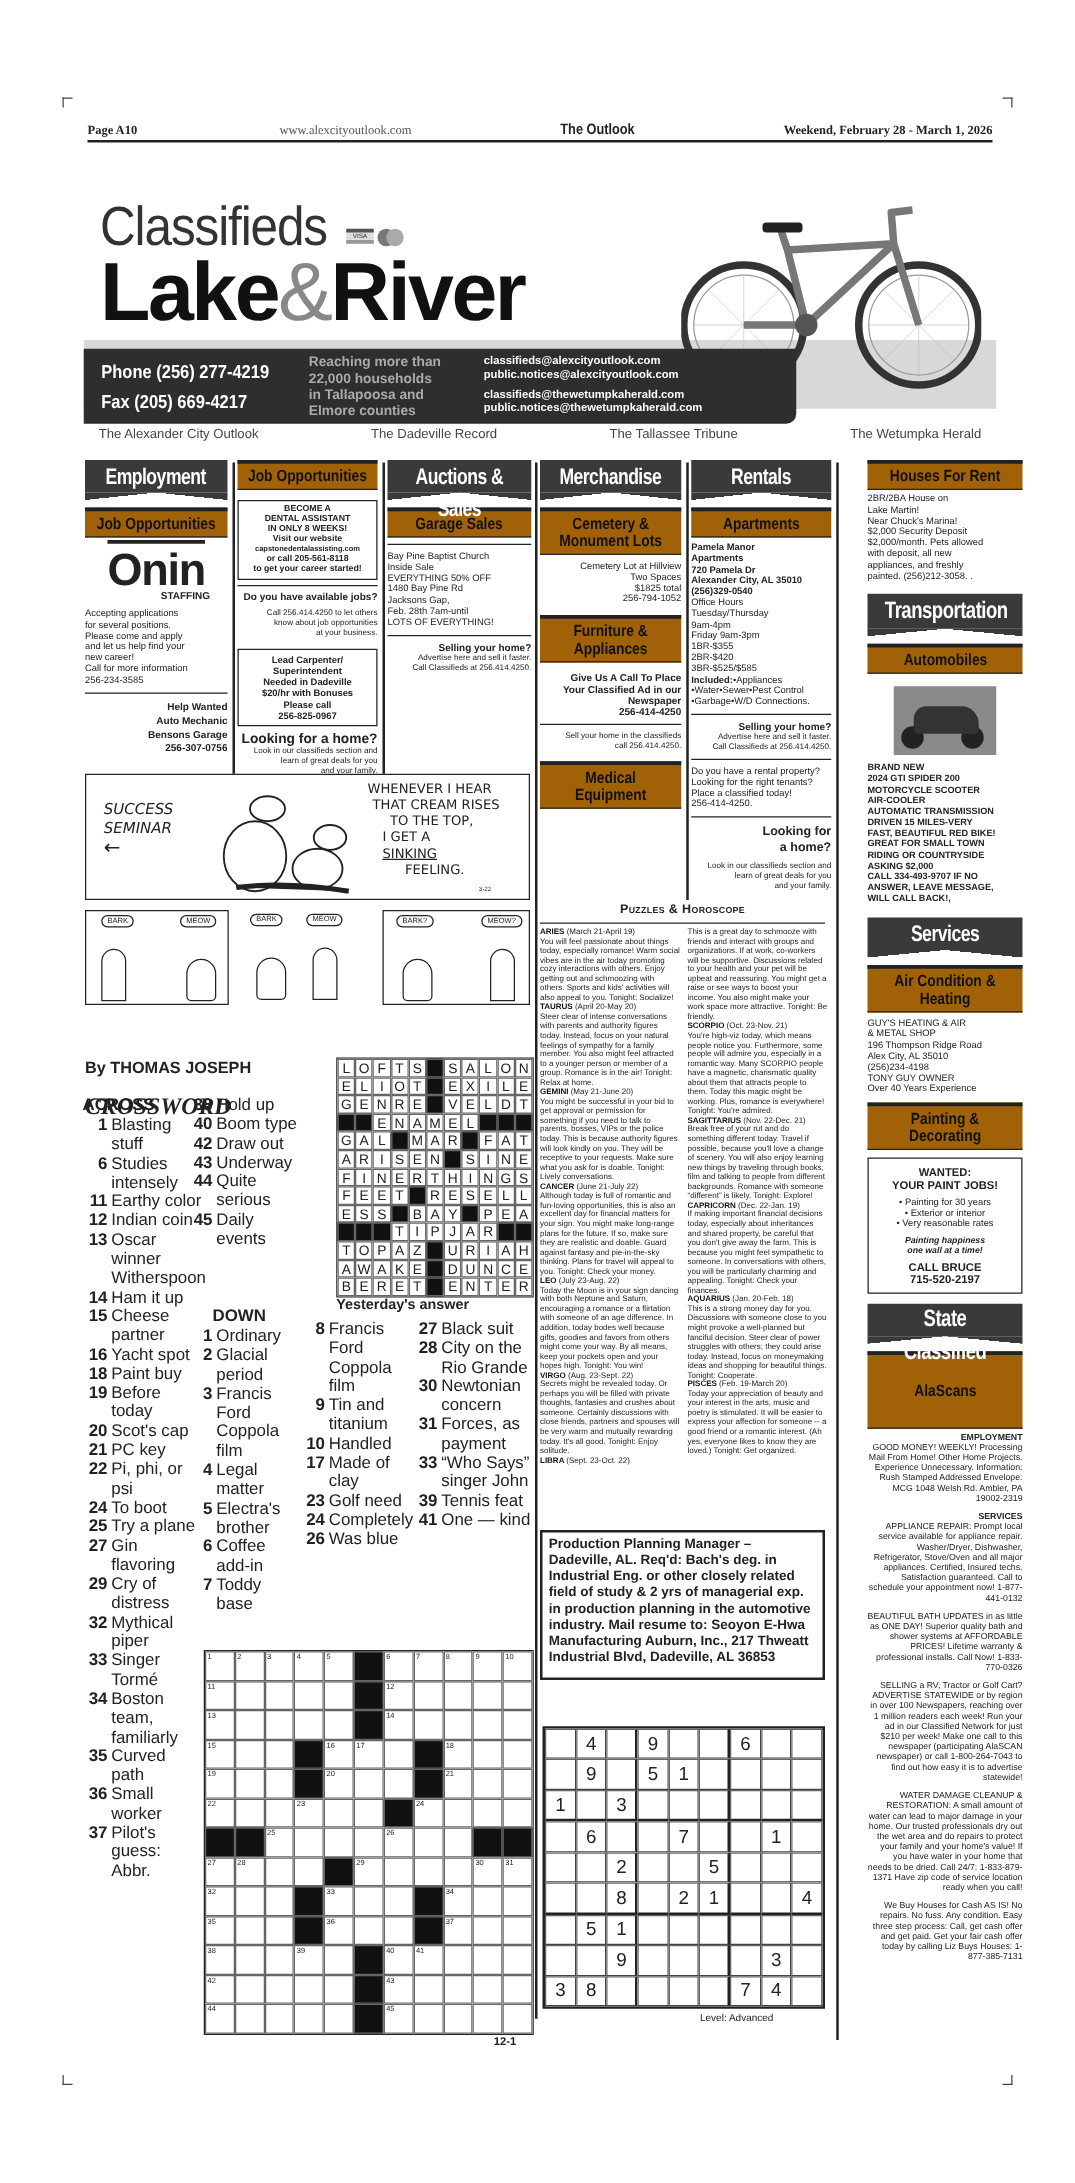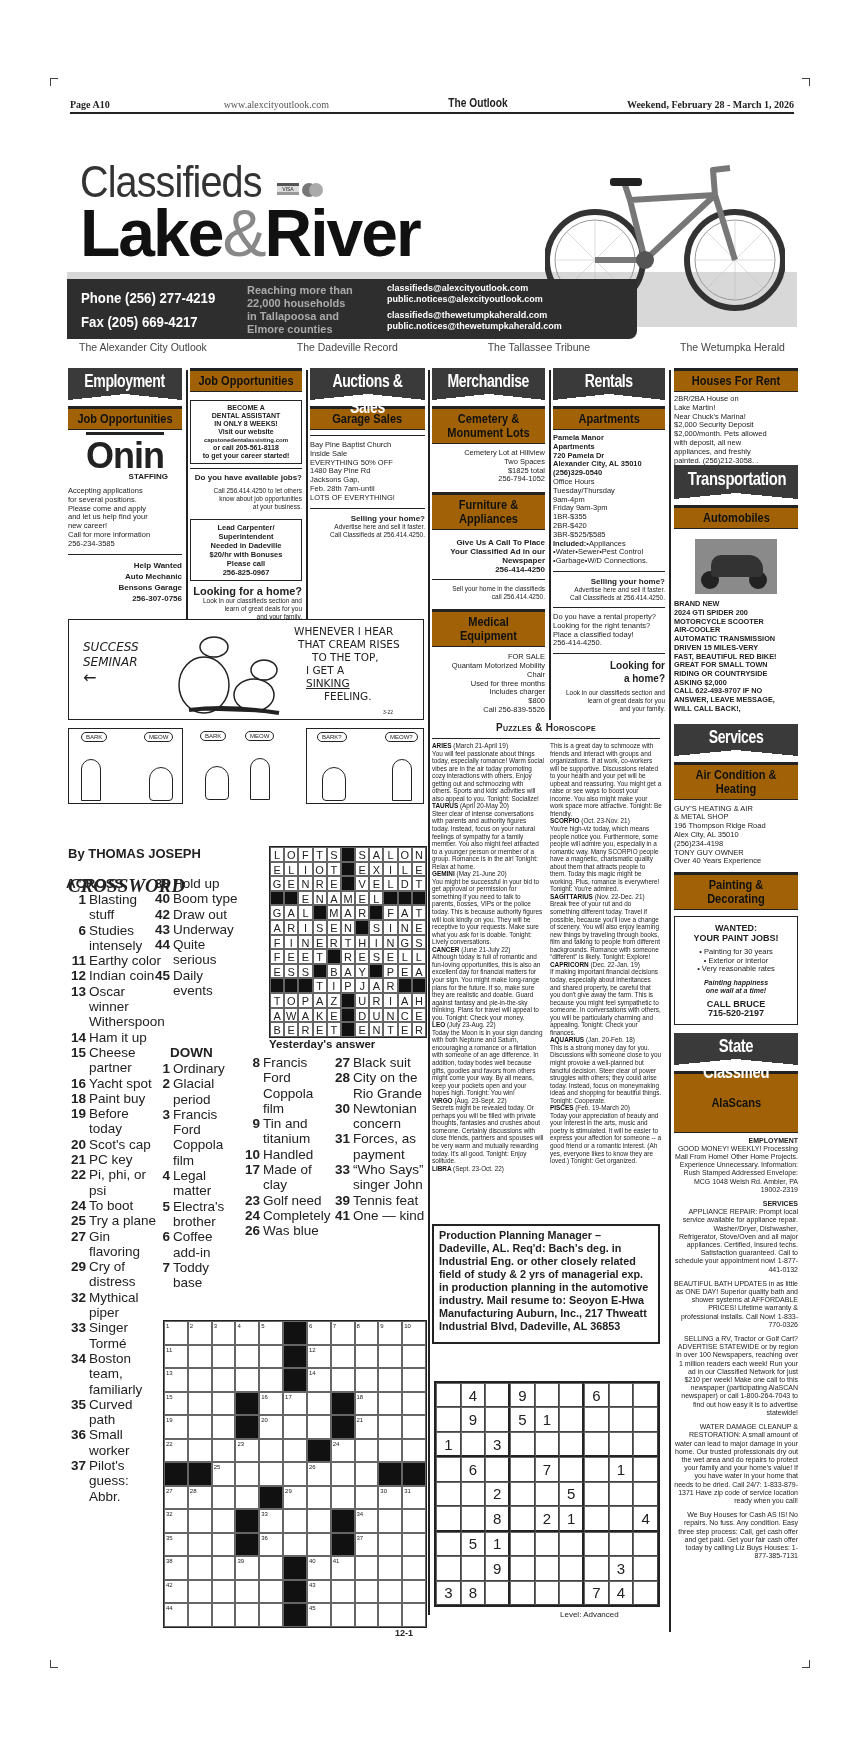--- a/index.html
+++ b/index.html
@@ -221,29 +221,20 @@
       <div>Your Classified Ad in our</div>
       <div>Newspaper</div>
       <div>256-414-4250</div>
   </div>
   <div class="hr"></div>
   <div class="ctr" style="font-size:6.5px;line-height:8px">
     <div>Sell your home in the classifieds</div>
       <div>call 256.414.4250.</div>
   </div>
   <div class="sub" style="margin-top:8px"><span>Medical Equipment</span></div>
-  <div class="ctr txt" style="margin-top:6px">
-    <div>FOR SALE</div>
-      <div>Quantam Motorized Mobility</div>
-      <div>Chair</div>
-      <div>Used for three months</div>
-      <div>Includes charger</div>
-      <div>$800</div>
-      <div>Call 256-839-5526</div>
-  </div>
 </div>
 
 <div class="col" style="left:553px;width:112px">
   <div class="banner"><span>Rentals</span></div>
   <div style="height:12px"></div>
   <div class="sub"><span>Apartments</span></div>
   <div class="txt" style="margin-top:4px">
     <div class="bold">Pamela Manor</div>
       <div class="bold">Apartments</div>
       <div class="bold">720 Pamela Dr</div>
@@ -278,52 +269,52 @@
     <div>Looking for</div>
       <div>a home?</div>
   </div>
   <div class="ctr" style="font-size:6.5px;line-height:8px;margin-top:4px">
     <div>Look in our classifieds section and</div>
       <div>learn of great deals for you</div>
       <div>and your family.</div>
   </div>
 </div>
 
-<div class="col" style="left:674px;width:124px">
+<div class="col" style="left:694px;width:124px">
   <div class="sub"><span>Houses For Rent</span></div>
   <div class="txt" style="margin-top:3px">
     <div>2BR/2BA House on</div>
       <div>Lake Martin!</div>
       <div>Near Chuck's Marina!</div>
       <div>$2,000 Security Deposit</div>
       <div>$2,000/month. Pets allowed</div>
       <div>with deposit, all new</div>
       <div>appliances, and freshly</div>
       <div>painted. (256)212-3058. .</div>
   </div>
-  <div class="banner" style="height:28px;line-height:28px;font-size:19px"><span>Transportation</span></div>
+  <div class="banner" style="margin-top:10px;height:28px;line-height:28px;font-size:19px"><span>Transportation</span></div>
   <div style="height:12px"></div>
   <div class="sub"><span>Automobiles</span></div>
   <div style="margin:10px auto 6px;width:82px;height:55px;background:#8a8a8a;position:relative">
     <div style="position:absolute;left:6px;top:32px;width:18px;height:18px;border-radius:50%;background:#222"></div>
     <div style="position:absolute;left:54px;top:32px;width:18px;height:18px;border-radius:50%;background:#222"></div>
     <div style="position:absolute;left:16px;top:16px;width:52px;height:22px;border-radius:10px 14px 4px 4px;background:#333"></div>
   </div>
   <div class="bold" style="font-size:7.3px;line-height:8.7px">
     <div>BRAND NEW</div>
       <div>2024 GTI SPIDER 200</div>
       <div>MOTORCYCLE SCOOTER</div>
       <div>AIR-COOLER</div>
       <div>AUTOMATIC TRANSMISSION</div>
       <div>DRIVEN 15 MILES-VERY</div>
       <div>FAST, BEAUTIFUL RED BIKE!</div>
       <div>GREAT FOR SMALL TOWN</div>
       <div>RIDING OR COUNTRYSIDE</div>
       <div>ASKING $2,000</div>
-      <div>CALL 622-493-9707 IF NO</div>
+      <div>CALL 334-493-9707 IF NO</div>
       <div>ANSWER, LEAVE MESSAGE,</div>
       <div>WILL CALL BACK!,</div>
   </div>
   <div class="banner" style="margin-top:10px;height:26px"><span>Services</span></div>
   <div style="height:12px"></div>
   <div class="sub"><span>Air Condition &amp; Heating</span></div>
   <div class="txt" style="margin-top:5px">
     <div>GUY'S HEATING &amp; AIR</div>
       <div>&amp; METAL SHOP</div>
       <div>196 Thompson Ridge Road</div>

